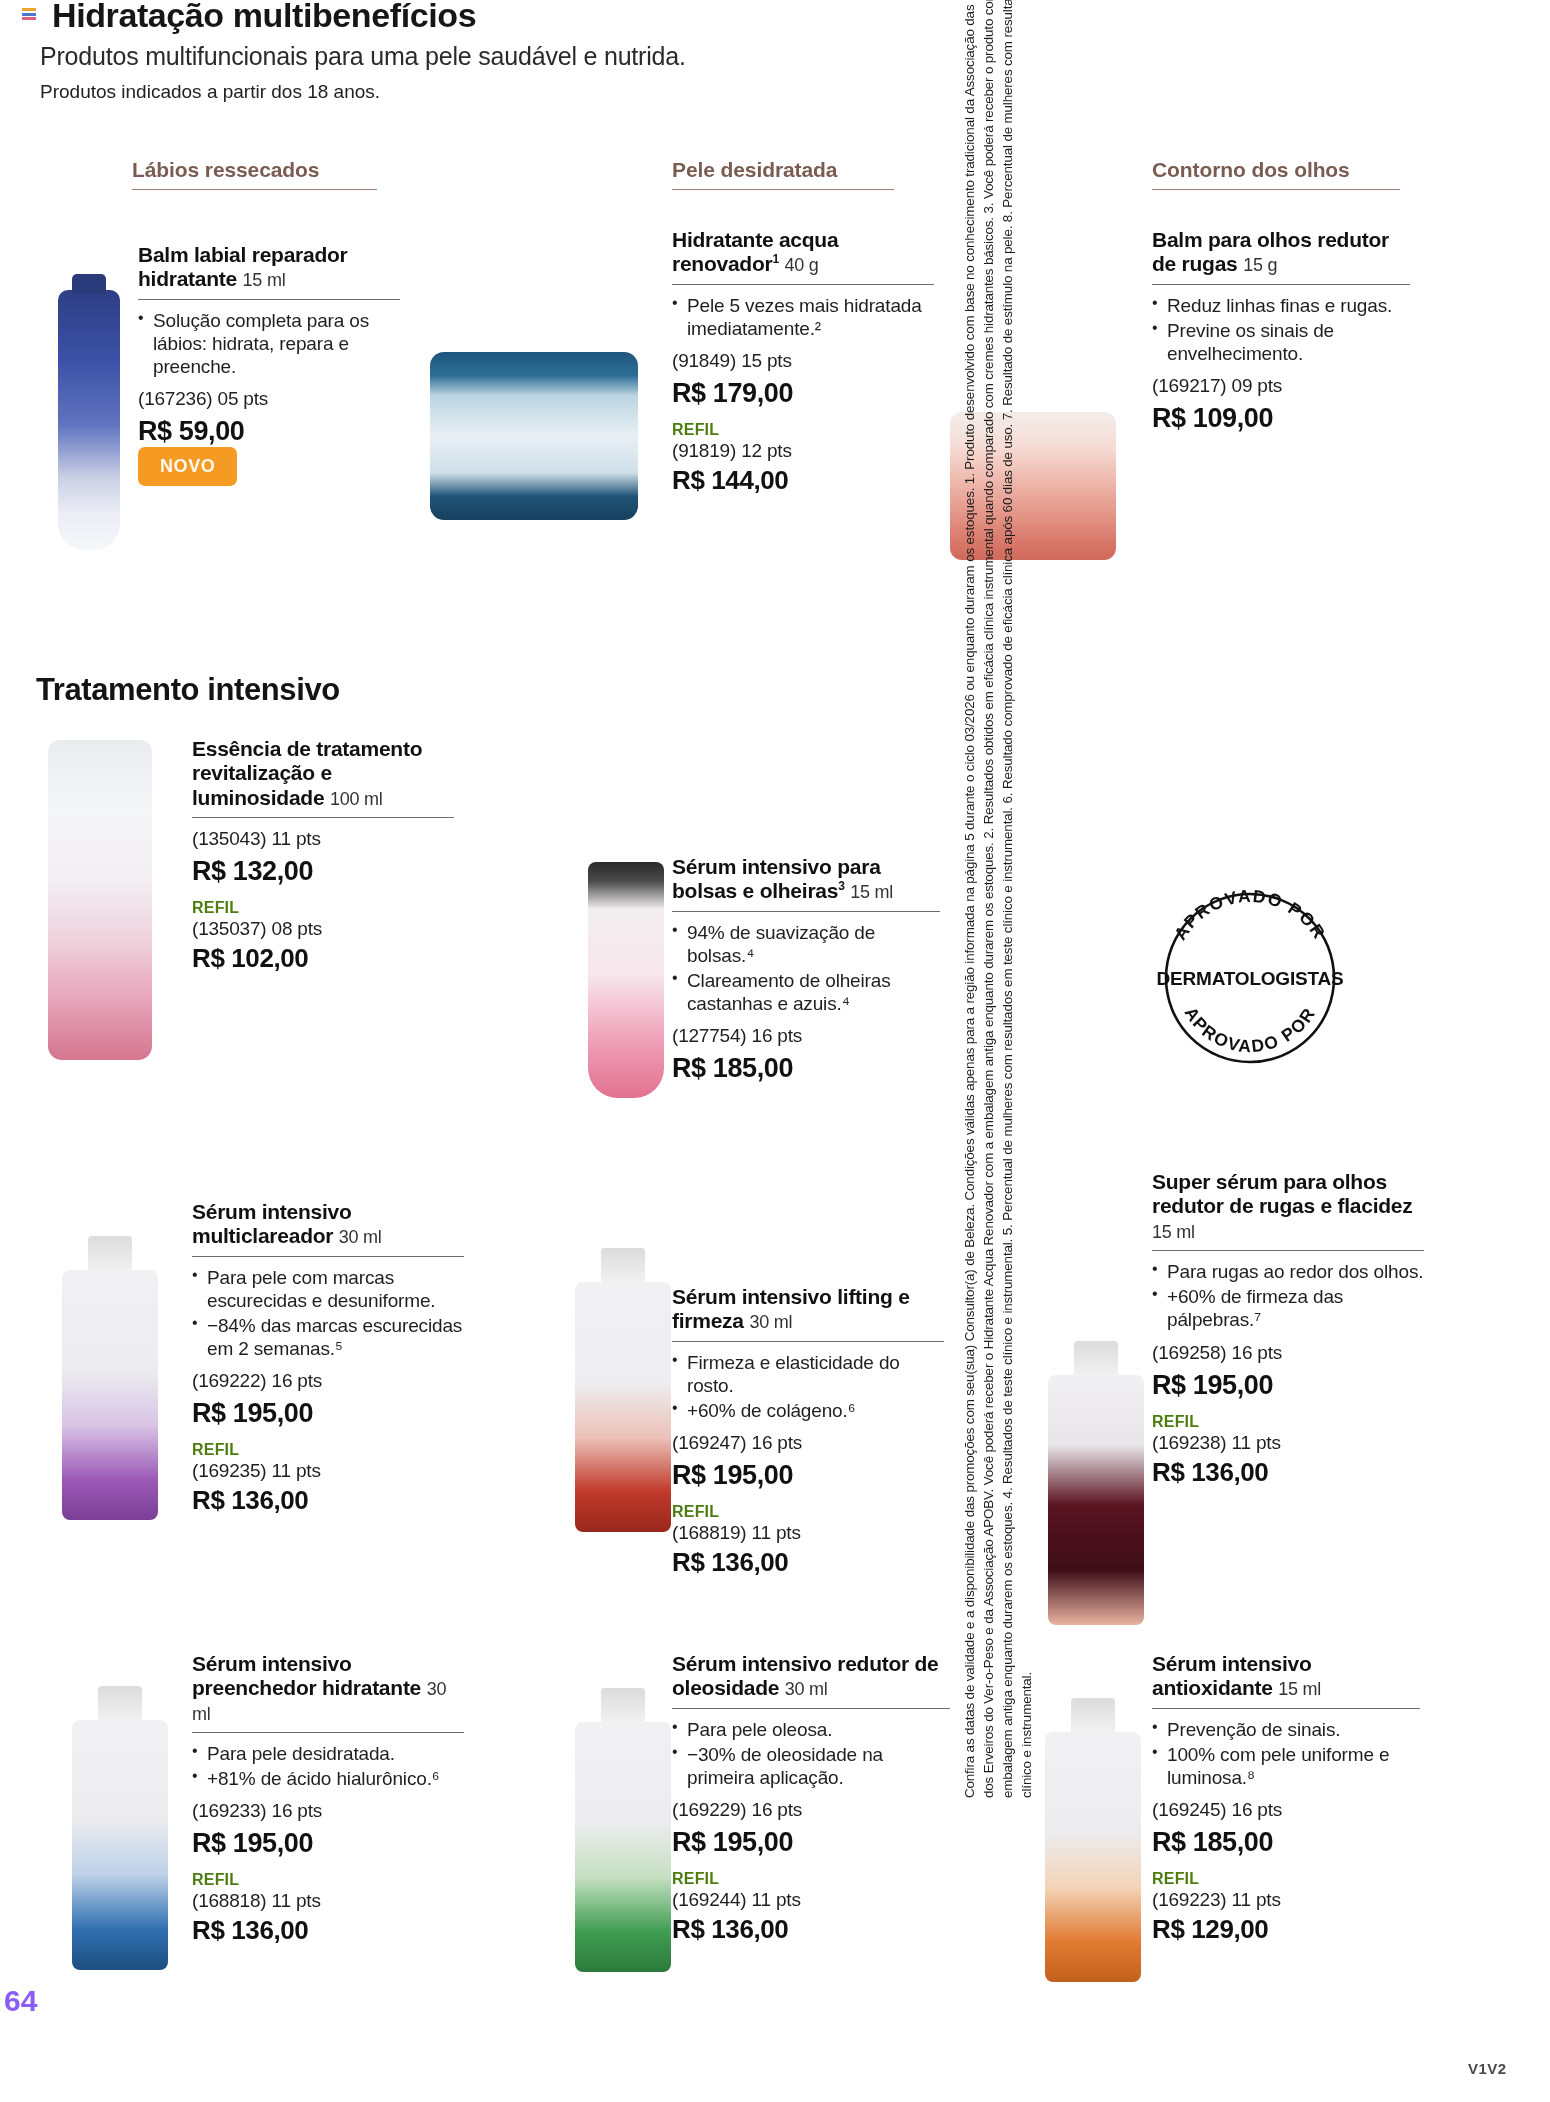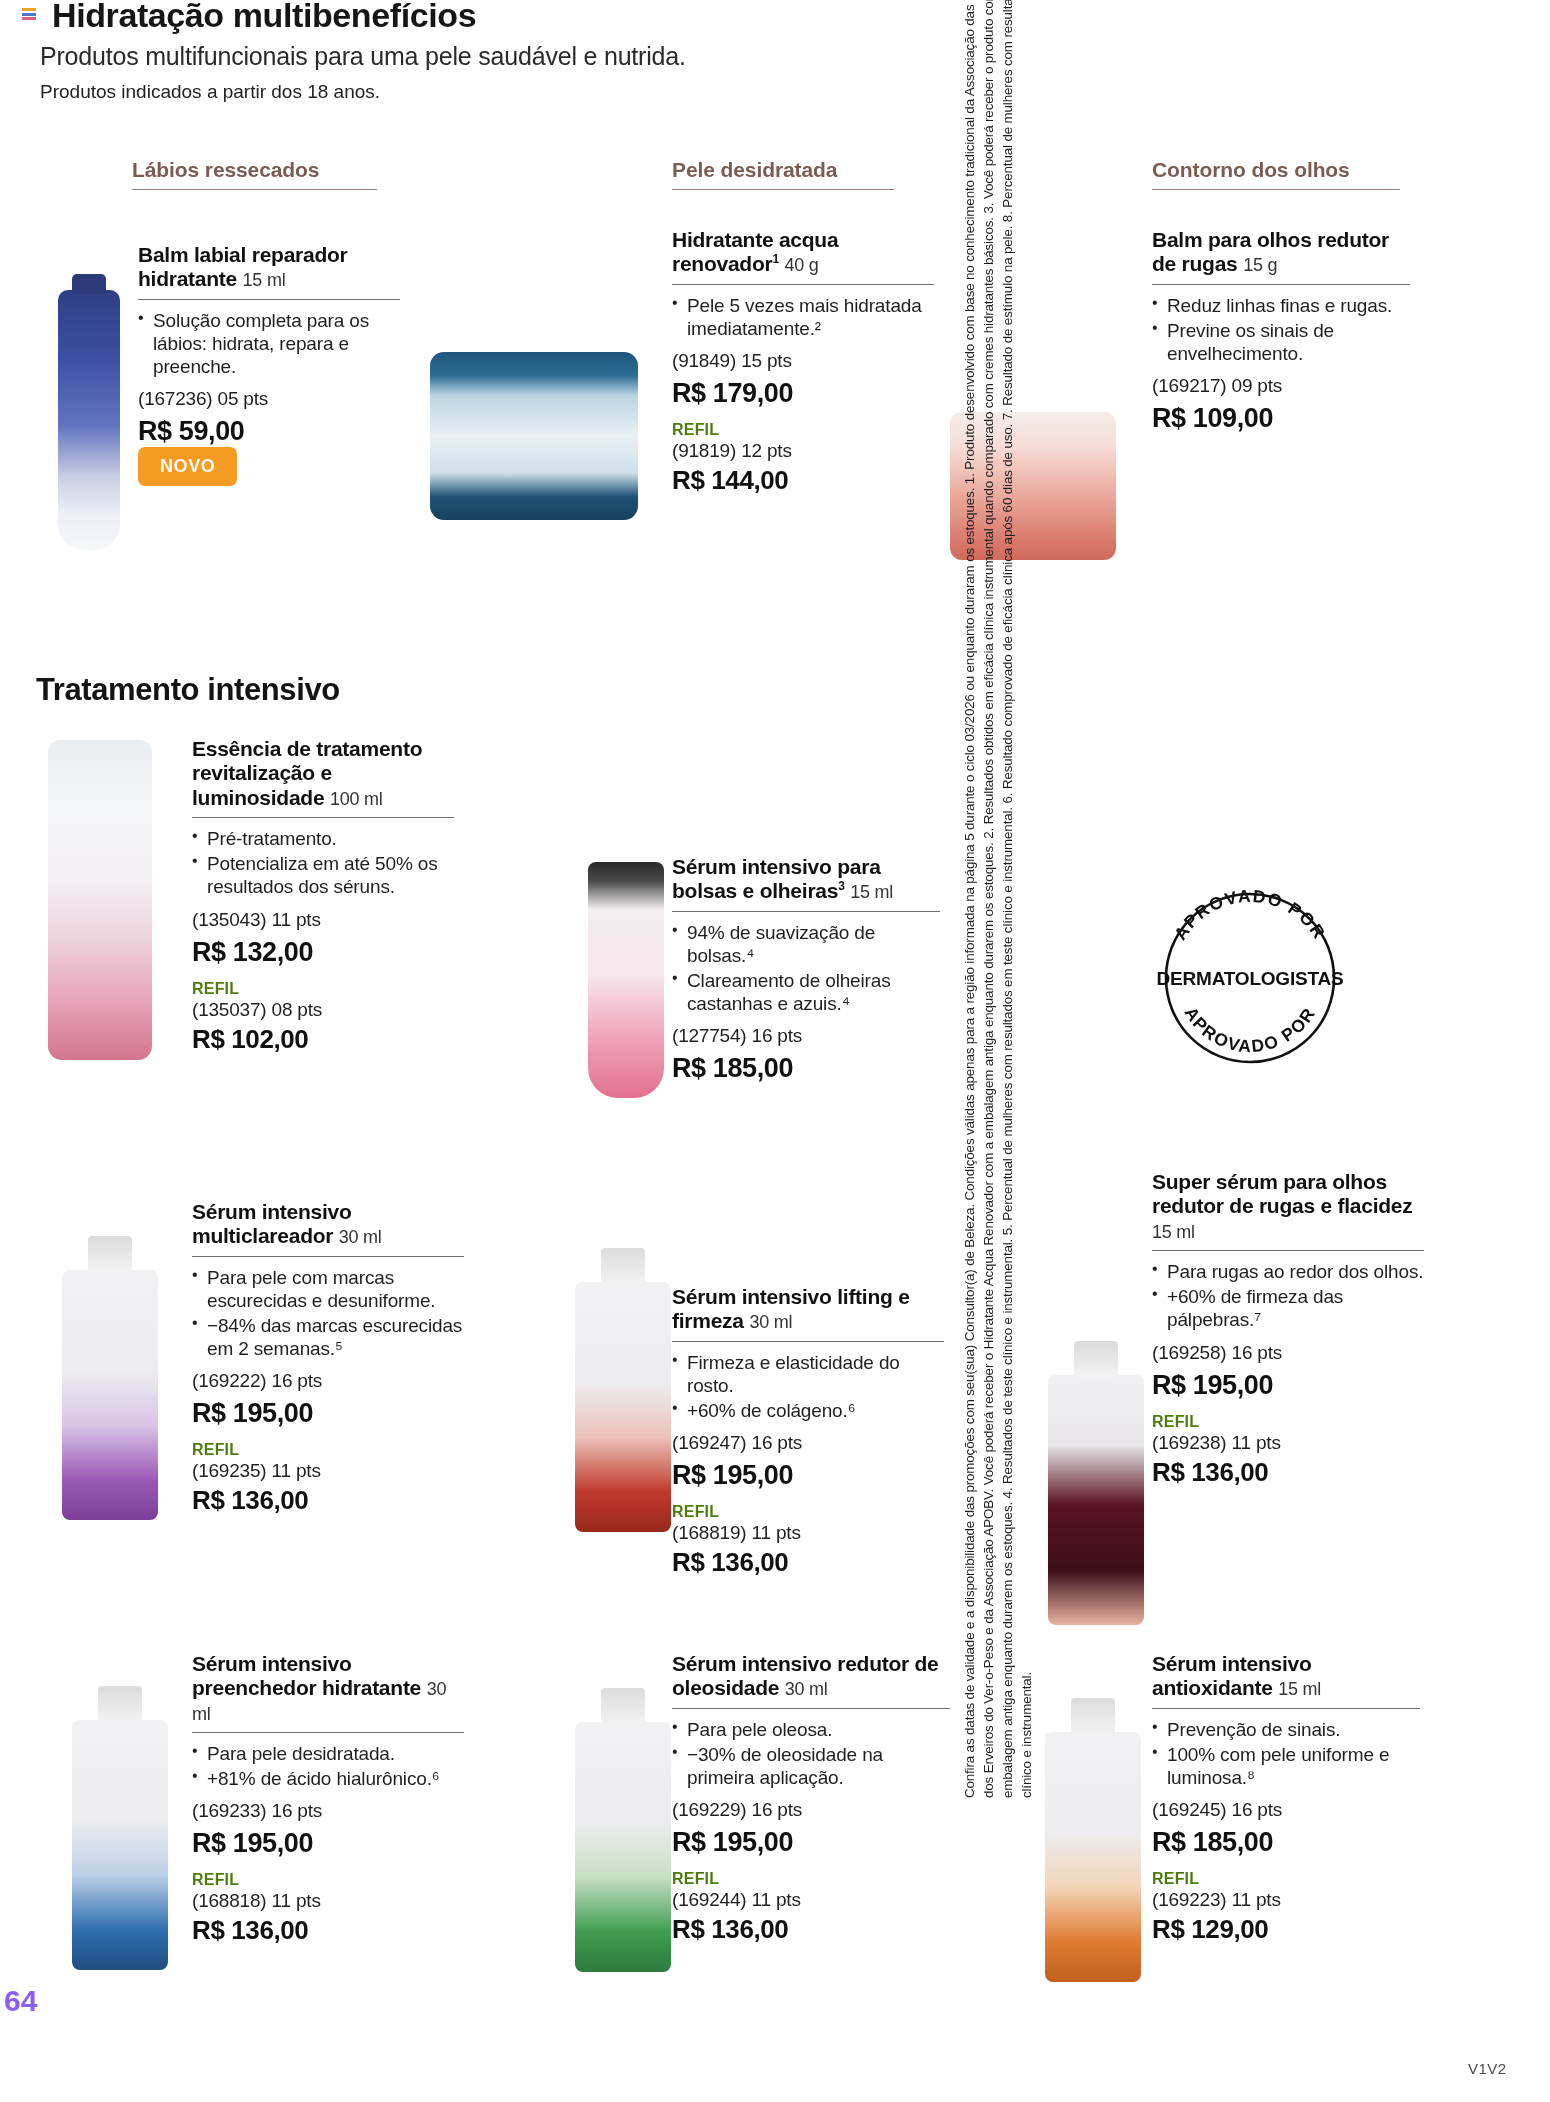--- a/index.html
+++ b/index.html
@@ -135,21 +135,21 @@
     font-size: 13.4px; line-height: 1.42; color: #1c1c1c;
     text-align: left; letter-spacing: -0.15px;
   }
 
   .folio {
     position: absolute; left: 4px; top: 1984px;
     font-size: 30px; font-weight: 700; color: #8b5cf6;
   }
   .vcode {
     position: absolute; left: 1468px; top: 2060px;
-    font-size: 15px; font-weight: 400; color: #4a4a4a; letter-spacing: 0.5px;
+    font-size: 15px; font-weight: 700; color: #4a4a4a; letter-spacing: 0.5px;
   }
 </style>
 </head>
 <body>
 
 <div class="page">
 
   <div class="hdr-marker">
     <i></i>
       <i></i>
@@ -234,24 +234,20 @@
   <div class="pimg" style="left:588px; top:862px;">
     <div class="tube-eye"></div>
   </div>
 
   <div class="prod" style="left:192px; top:737px; width:262px;">
     <div class="name">
       <span>Essência de tratamento revitalização e luminosidade</span>
       <span class="size">100 ml</span>
     </div>
     <div class="hr"></div>
-    <ul>
-      <li>Pré-tratamento.</li>
-      <li>Potencializa em até 50% os resultados dos séruns.</li>
-    </ul>
     <div class="code">(135043) 11 pts</div>
     <div class="price">R$ 132,00</div>
     <div class="refil-label">REFIL</div>
     <div class="refil-code">(135037) 08 pts</div>
     <div class="refil-price">R$ 102,00</div>
   </div>
 
   <div class="prod" style="left:672px; top:855px; width:268px;">
     <div class="name">
       <span>Sérum intensivo para bolsas e olheiras</span><span class="sup">3</span>

